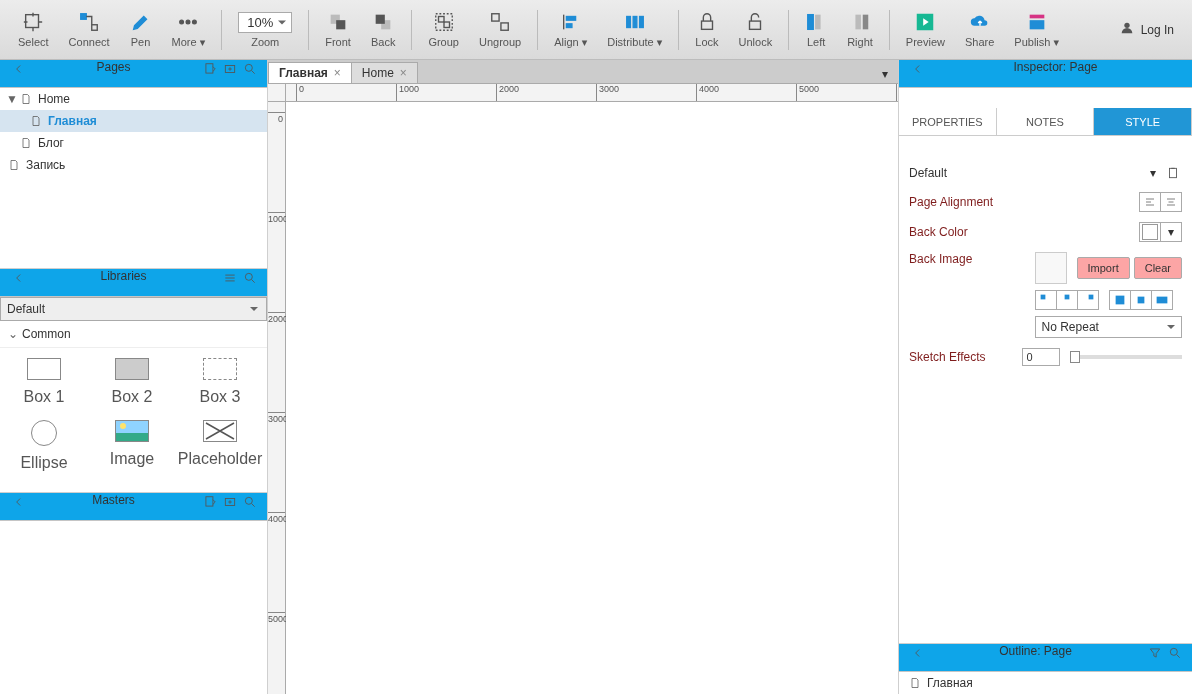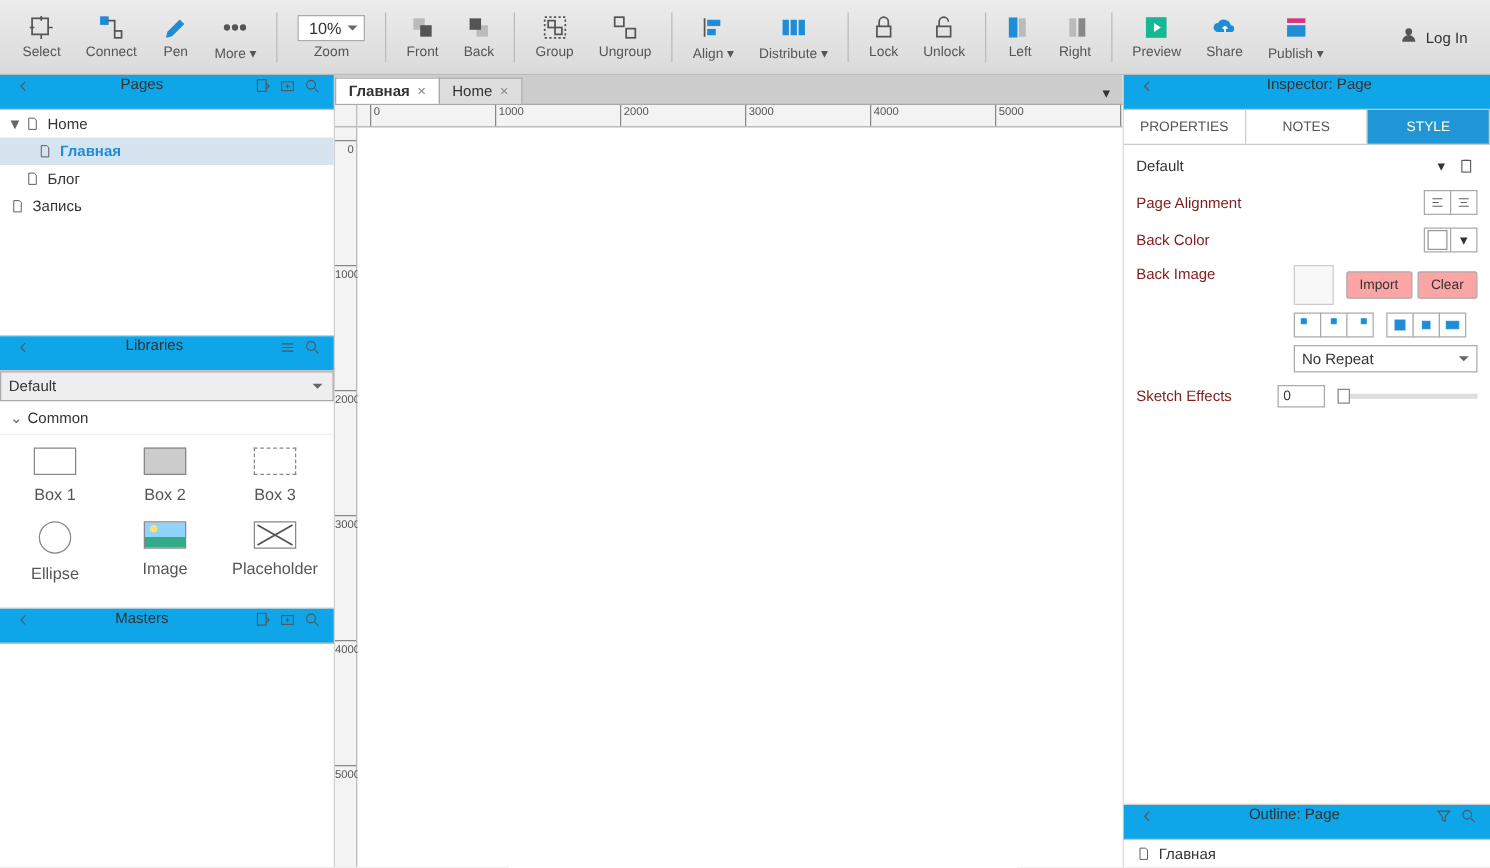--- a/index.html
+++ b/index.html
@@ -26,34 +26,34 @@
 .tree-row .pg-ico{width:16px;display:flex;justify-content:center;}
 .tree-row .txt{margin-left:4px;}
 .libraries{border-top:1px solid #cfcfcf;}
 .dd{border:1px solid #aaa;background:#eee;padding:4px 6px;margin:0;position:relative;}
 .dd::after{content:"";position:absolute;right:8px;top:50%;border:4px solid transparent;border-top-color:#666;transform:translateY(-25%);}
 .cat-head{display:flex;align-items:center;padding:6px 8px;border-bottom:1px solid #eee;cursor:pointer;}
 .cat-head .ch{width:14px;color:#666;}
 .shapes{display:flex;flex-wrap:wrap;padding:10px 0 6px 0;}
 .shape{width:88px;display:flex;flex-direction:column;align-items:center;margin-bottom:14px;cursor:grab;}
 .shape .sh-prev{width:34px;height:22px;border:1px solid #888;display:flex;align-items:center;justify-content:center;background:#fff;}
-.shape .sh-lbl{font-size:13px;color:#555;margin-top:8px;}
+.shape .sh-lbl{font-size:16px;color:#555;margin-top:8px;}
 .masters{border-top:1px solid #cfcfcf;flex:1;}
 .center{flex:1;display:flex;flex-direction:column;background:#fff;position:relative;}
 .tabs{height:24px;background:#ccc;display:flex;align-items:flex-end;border-bottom:1px solid #aaa;}
 .tab{background:#fff;border:1px solid #aaa;border-bottom:none;padding:3px 10px;margin-right:-1px;display:flex;align-items:center;gap:6px;font-size:12px;cursor:pointer;}
 .tab.inactive{background:#ddd;color:#666;}
 .tab .close{color:#888;}
 .ruler-h{height:18px;border-bottom:1px solid #aaa;background:#f3f3f3;display:flex;overflow:hidden;margin-left:18px;position:relative;}
 .ruler-h .tick{position:absolute;top:0;height:100%;border-left:1px solid #888;font-size:9px;color:#555;padding-left:2px;}
 .canvas-wrap{flex:1;display:flex;overflow:hidden;}
 .ruler-v{width:18px;background:#f3f3f3;border-right:1px solid #aaa;position:relative;}
 .ruler-v .tick{position:absolute;left:0;width:100%;border-top:1px solid #888;font-size:9px;color:#555;padding-top:1px;text-align:right;padding-right:2px;}
 .canvas{flex:1;background:#fff;position:relative;overflow:auto;}
-.rightcol{width:294px;background:#fff;border-left:1px solid #cfcfcf;display:flex;flex-direction:column;}
+.rightcol{width:294px;background:#fff;border-left:1px solid #cfcfcf;display:flex;flex-direction:column;gap:20px;}
 .insp-tabs{display:flex;border-bottom:1px solid #ccc;height:28px;}
 .itab{flex:1;display:flex;align-items:center;justify-content:center;font-size:11px;color:#555;cursor:pointer;border-right:1px solid #ccc;}
 .itab.active{background:#2196d6;color:#fff;text-align:center;}
 .style-body{padding:8px 10px;overflow:auto;flex:1;}
 .row{display:flex;align-items:center;margin-bottom:10px;}
 .row .lbl{flex:1;font-size:12px;color:#7f1d1d;}
 .btn-sm{border:1px solid #aaa;background:#fca5a5;padding:4px 10px;font-size:11px;cursor:pointer;margin-left:4px;border-radius:2px;}
 .swatch{width:16px;height:16px;border:1px solid #999;background:#fff;}
 .seg{display:flex;}
 .seg .seg-b{width:22px;height:20px;border:1px solid #aaa;display:flex;align-items:center;justify-content:center;background:#fff;cursor:pointer;margin-left:-1px;}

